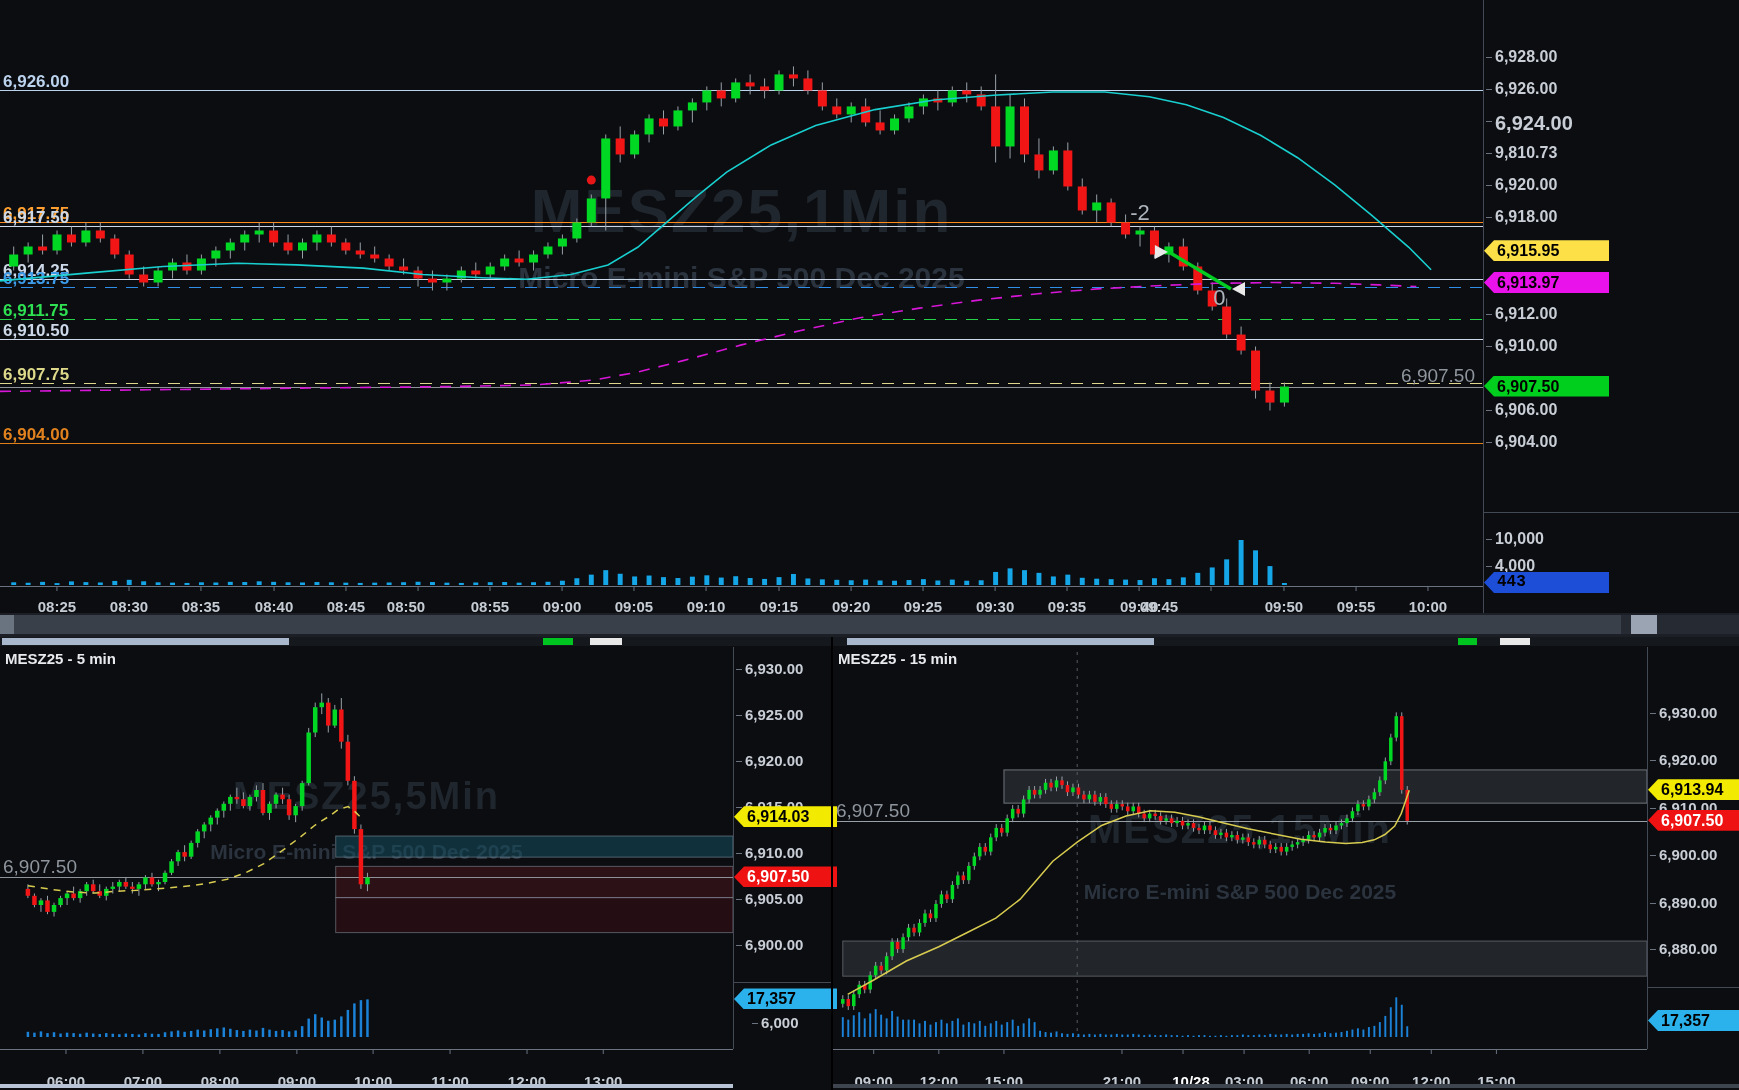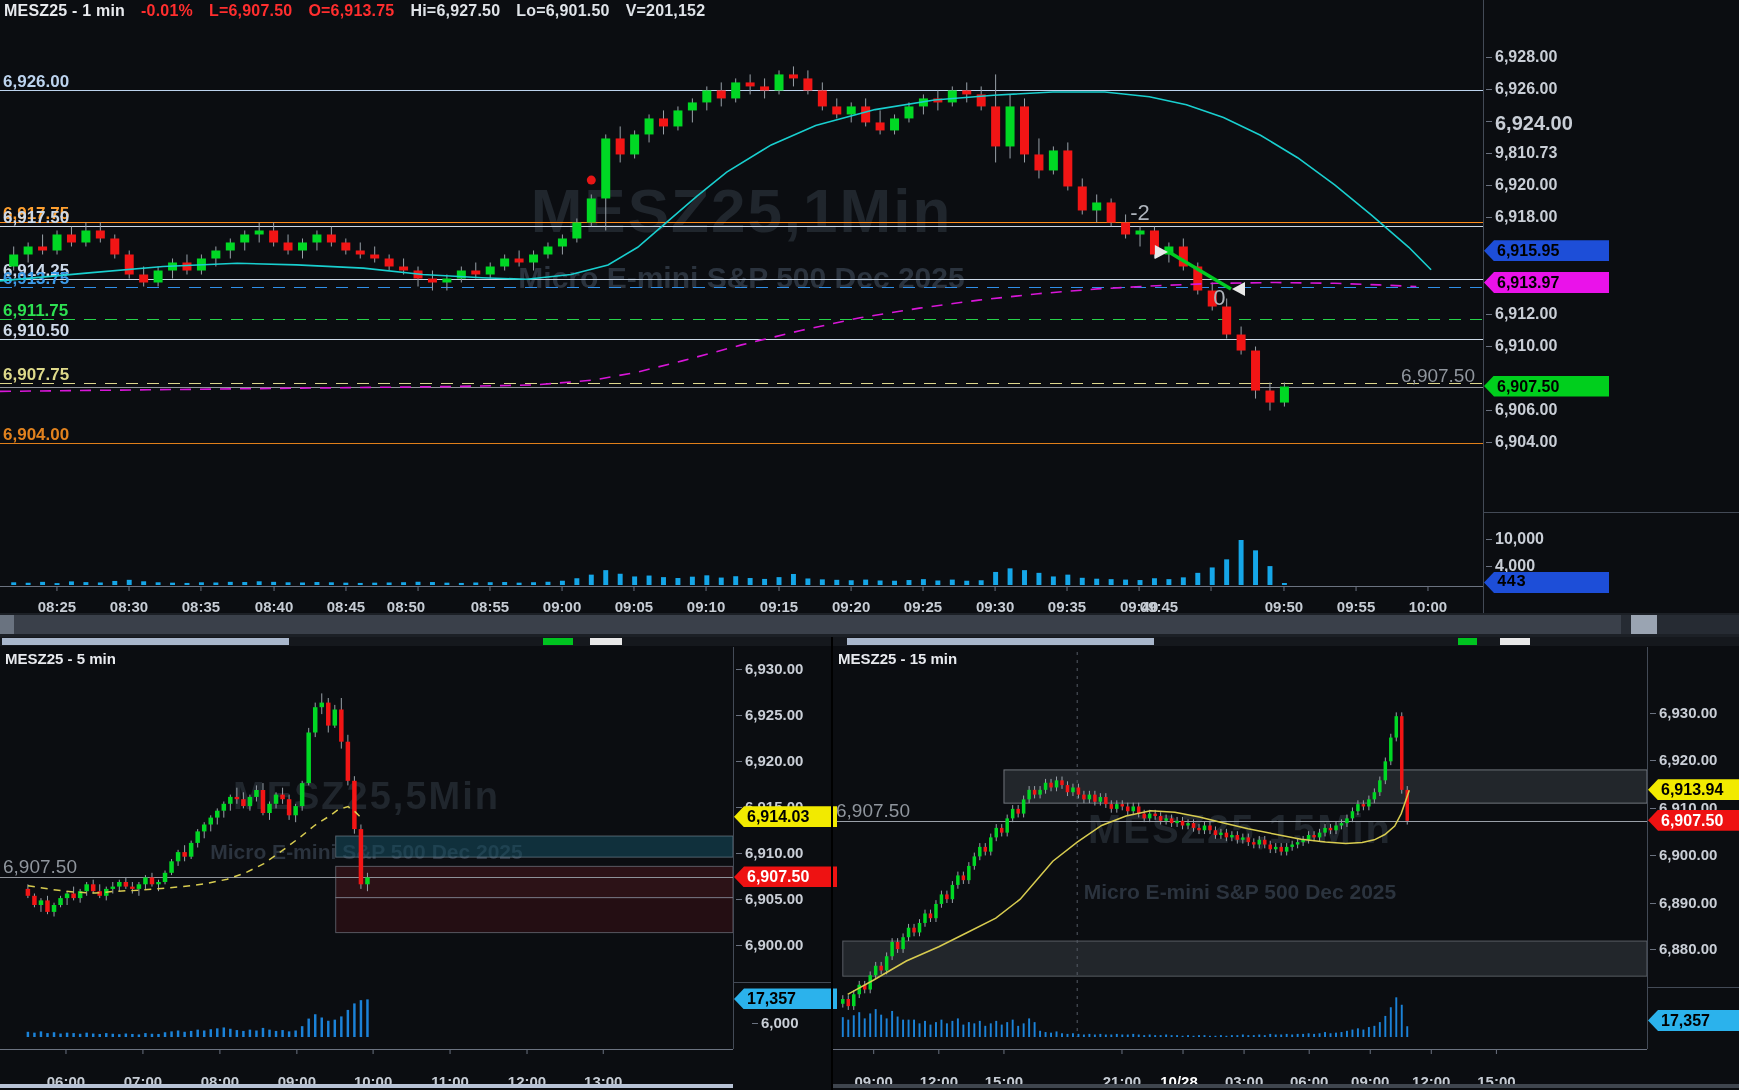--- a/index.html
+++ b/index.html
@@ -353,43 +353,34 @@
         <line x1="851.0936999999999" y1="586" x2="851.0936999999999" y2="591" stroke="#6b7280"></line>
         <line x1="923.0192" y1="586" x2="923.0192" y2="591" stroke="#6b7280"></line>
         <line x1="995.0930000000001" y1="586" x2="995.0930000000001" y2="591" stroke="#6b7280"></line>
         <line x1="1067.0185000000001" y1="586" x2="1067.0185000000001" y2="591" stroke="#6b7280"></line>
         <line x1="1139.0923" y1="586" x2="1139.0923" y2="591" stroke="#6b7280"></line>
         <line x1="1211.0178" y1="586" x2="1211.0178" y2="591" stroke="#6b7280"></line>
         <line x1="1283.9814000000001" y1="586" x2="1283.9814000000001" y2="591" stroke="#6b7280"></line>
         <line x1="1356.0552" y1="586" x2="1356.0552" y2="591" stroke="#6b7280"></line>
         <line x1="1427.9807" y1="586" x2="1427.9807" y2="591" stroke="#6b7280"></line>
       </svg>
-    <div class="hdr">
-      <span style="color:#e8eaee">MESZ25 - 1 min</span>
-      <span style="color:#ff2e2e">-0.01%</span>
-      <span style="color:#ff2e2e">L=6,907.50</span>
-      <span style="color:#ff2e2e">O=6,913.75</span>
-      <span style="color:#dfe3e8">Hi=6,927.50</span>
-      <span style="color:#dfe3e8">Lo=6,901.50</span>
-      <span style="color:#dfe3e8">V=201,152</span>
-    </div>
     <div class="yaxis" id="ax0" style="left:1483px;top:0;width:256px;height:613px;">
         <div class="ytick" style="top: 48.4158px; font-size: 16px;">6,928.00</div>
         <div class="ytick" style="top: 80.429px; font-size: 16px;">6,926.00</div>
         <div class="ytick" style="top: 112.442px; font-size: 20px;">6,924.00</div>
         <div class="ytick" style="top: 144.455px; font-size: 16px;">9,810.73</div>
         <div class="ytick" style="top: 176.469px; font-size: 16px;">6,920.00</div>
         <div class="ytick" style="top: 208.482px; font-size: 16px;">6,918.00</div>
         <div class="ytick" style="top: 304.521px; font-size: 16px;">6,912.00</div>
         <div class="ytick" style="top: 336.535px; font-size: 16px;">6,910.00</div>
         <div class="ytick" style="top: 400.561px; font-size: 16px;">6,906.00</div>
         <div class="ytick" style="top: 432.574px; font-size: 16px;">6,904.00</div>
         <div class="ytick" style="top: 530px; font-size: 16px;">10,000</div>
         <div class="ytick" style="top: 557px; font-size: 16px;">4,000</div>
-        <div class="badge" style="width: 112px; background: #1d4ed8; color: rgb(0, 0, 0); top: 240.295px;">6,915.95</div>
+        <div class="badge" style="width: 112px; background: #fde047; color: rgb(0, 0, 0); top: 240.295px;">6,915.95</div>
         <div class="badge" style="width: 112px; background: rgb(234, 18, 234); color: rgb(0, 0, 0); top: 271.988px;">6,913.97</div>
         <div class="badge" style="width: 112px; background: rgb(0, 207, 29); color: rgb(0, 0, 0); top: 375.551px;">6,907.50</div>
         <div class="badge" style="width: 112px; background: #1d4ed8; color: rgb(0, 0, 0); top: 572.006px; font-family: Liberation Mono, monospace;">443</div>
       </div>
     <div class="taxis" id="tx0" style="left:0;top:590px;width:1483px;">
         <div class="tlabel" style="left: 56.9472px;">08:25</div>
         <div class="tlabel" style="left: 129.021px;">08:30</div>
         <div class="tlabel" style="left: 200.946px;">08:35</div>
         <div class="tlabel" style="left: 274.058px;">08:40</div>
         <div class="tlabel" style="left: 345.984px;">08:45</div>
@@ -995,21 +986,21 @@
           <div class="ytick" style="top: 293px; font-size: 15px;">6,880.00</div>
           <div class="badge" style="width: 90px; background: rgb(242, 234, 0); color: rgb(0, 0, 0); top: 132.14px;">6,913.94</div>
           <div class="badge" style="width: 90px; background: rgb(238, 18, 18); color: rgb(255, 255, 255); top: 162.754px;">6,907.50</div>
           <div class="badge" style="width: 90px; background: rgb(43, 178, 236); color: rgb(0, 0, 0); top: 362.88px;">17,357</div>
         </div>
       <div class="taxis" id="tx2" style="left:0;top:418px;width:814px;">
           <div class="tlabel" style="left: 40.7px;">09:00</div>
           <div class="tlabel" style="left: 105.82px;">12:00</div>
           <div class="tlabel" style="left: 170.94px;">15:00</div>
           <div class="tlabel" style="left: 288.97px;">21:00</div>
-          <div class="tlabel emph" style="left: 346px;">10/28</div>
+          <div class="tlabel emph" style="left: 358px;">10/28</div>
           <div class="tlabel" style="left: 411.07px;">03:00</div>
           <div class="tlabel" style="left: 476.19px;">06:00</div>
           <div class="tlabel" style="left: 537.24px;">09:00</div>
           <div class="tlabel" style="left: 598.29px;">12:00</div>
           <div class="tlabel" style="left: 663.41px;">15:00</div>
         </div>
     </div>
     <div class="sep" style="left:814px;top:10px;width:1px;height:402px;"></div>
     <div class="sep" style="left:814px;top:350px;width:92px;height:1px;"></div>
     <div class="axline" style="left:0;top:412px;width:906px;"></div>

